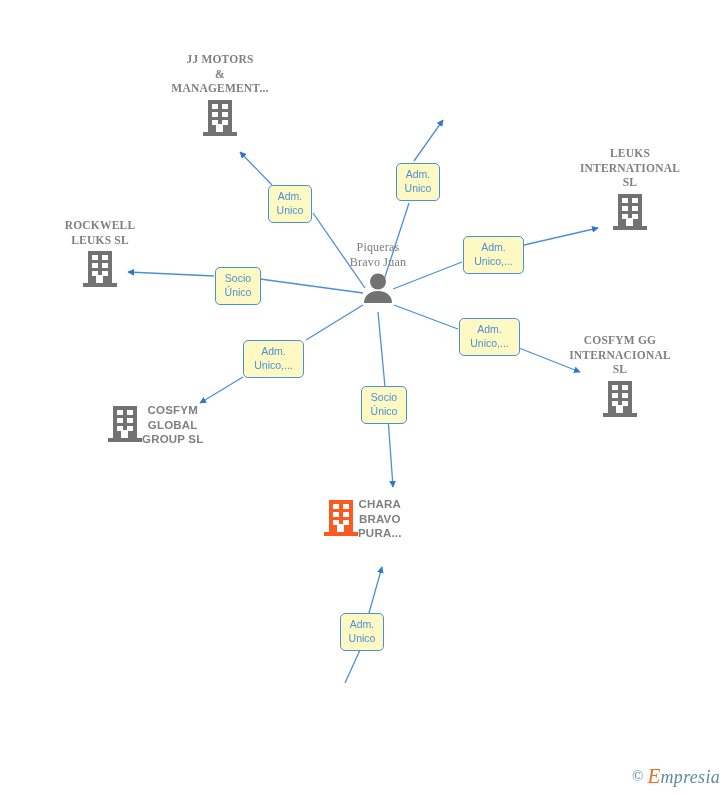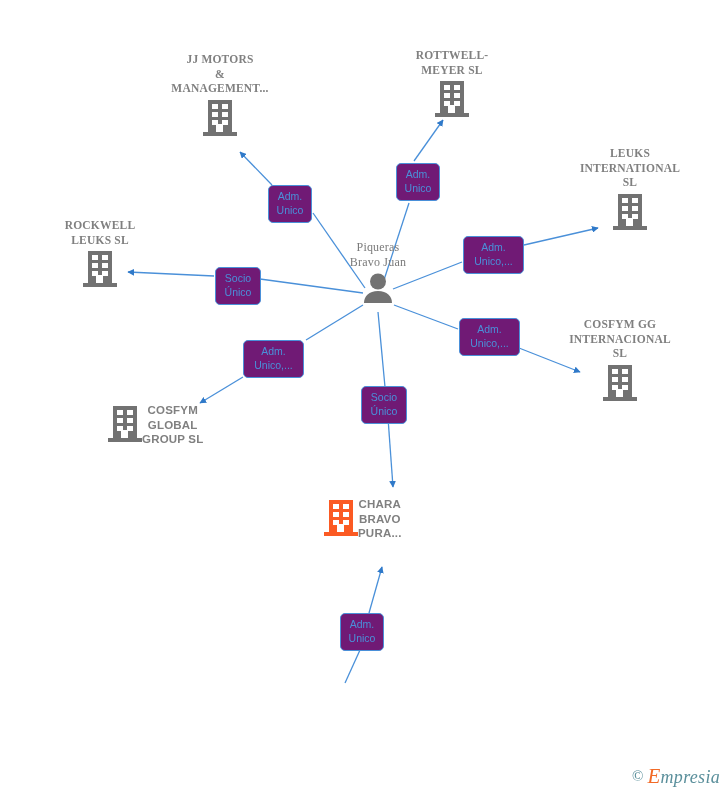--- a/index.html
+++ b/index.html
@@ -45,21 +45,21 @@
   .node .glyph{line-height:0;}
   .node.label-above{flex-direction:column;font-family:Liberation Serif, serif;}
   .node.label-below{flex-direction:row;}
   .node.label-above .glyph{margin-top:2px;}
   .node.label-below .glyph{margin-bottom:1px;}
 
   
   .edge-label{
     position:absolute;
     box-sizing:border-box;
-    background:#701a75;
+    background:#fef9c3;
     border:1.3px solid #4a90d9;
     border-radius:5px;
     color:#4a90d9;
     font-size:10.5px;
     line-height:13.5px;
     text-align:center;
     padding:4px 6px 5px;
     white-space:pre-line;
     cursor:pointer;
     font-family:"Liberation Sans", sans-serif;
@@ -155,41 +155,20 @@
           <rect x="9" y="14" width="6" height="5"></rect>
             <rect x="19" y="14" width="6" height="5"></rect>
           <rect x="9" y="22" width="6" height="5"></rect>
             <rect x="19" y="22" width="6" height="5"></rect>
           <rect x="13" y="26" width="7" height="8"></rect>
         </g>
       </svg>
     </div>
   </div>
 
-  <div class="node company label-above" style="left:452px;top:48px;">
-    <div class="label">ROTTWELL-
-MEYER  SL</div>
-    <div class="glyph">
-      <svg width="34" height="40" viewBox="0 0 34 40" xmlns="http://www.w3.org/2000/svg">
-        <g fill="#727272">
-            <rect x="5" y="2" width="24" height="32"></rect>
-            <rect x="0" y="34" width="34" height="4"></rect>
-          </g>
-        <g fill="#ffffff">
-          <rect x="9" y="6" width="6" height="5"></rect>
-            <rect x="19" y="6" width="6" height="5"></rect>
-          <rect x="9" y="14" width="6" height="5"></rect>
-            <rect x="19" y="14" width="6" height="5"></rect>
-          <rect x="9" y="22" width="6" height="5"></rect>
-            <rect x="19" y="22" width="6" height="5"></rect>
-          <rect x="13" y="26" width="7" height="8"></rect>
-        </g>
-      </svg>
-    </div>
-  </div>
 
   <div class="node company label-above" style="left:630px;top:146px;">
     <div class="label">LEUKS
 INTERNATIONAL
 SL</div>
     <div class="glyph">
       <svg width="34" height="40" viewBox="0 0 34 40" xmlns="http://www.w3.org/2000/svg">
         <g fill="#727272">
             <rect x="5" y="2" width="24" height="32"></rect>
             <rect x="0" y="34" width="34" height="4"></rect>
@@ -200,21 +179,21 @@
           <rect x="9" y="14" width="6" height="5"></rect>
             <rect x="19" y="14" width="6" height="5"></rect>
           <rect x="9" y="22" width="6" height="5"></rect>
             <rect x="19" y="22" width="6" height="5"></rect>
           <rect x="13" y="26" width="7" height="8"></rect>
         </g>
       </svg>
     </div>
   </div>
 
-  <div class="node company label-above" style="left:620px;top:317px;">
+  <div class="node company label-above" style="left:620px;top:333px;">
     <div class="label">COSFYM GG
 INTERNACIONAL
 SL</div>
     <div class="glyph">
       <svg width="34" height="40" viewBox="0 0 34 40" xmlns="http://www.w3.org/2000/svg">
         <g fill="#727272">
             <rect x="5" y="2" width="24" height="32"></rect>
             <rect x="0" y="34" width="34" height="4"></rect>
           </g>
         <g fill="#ffffff">

